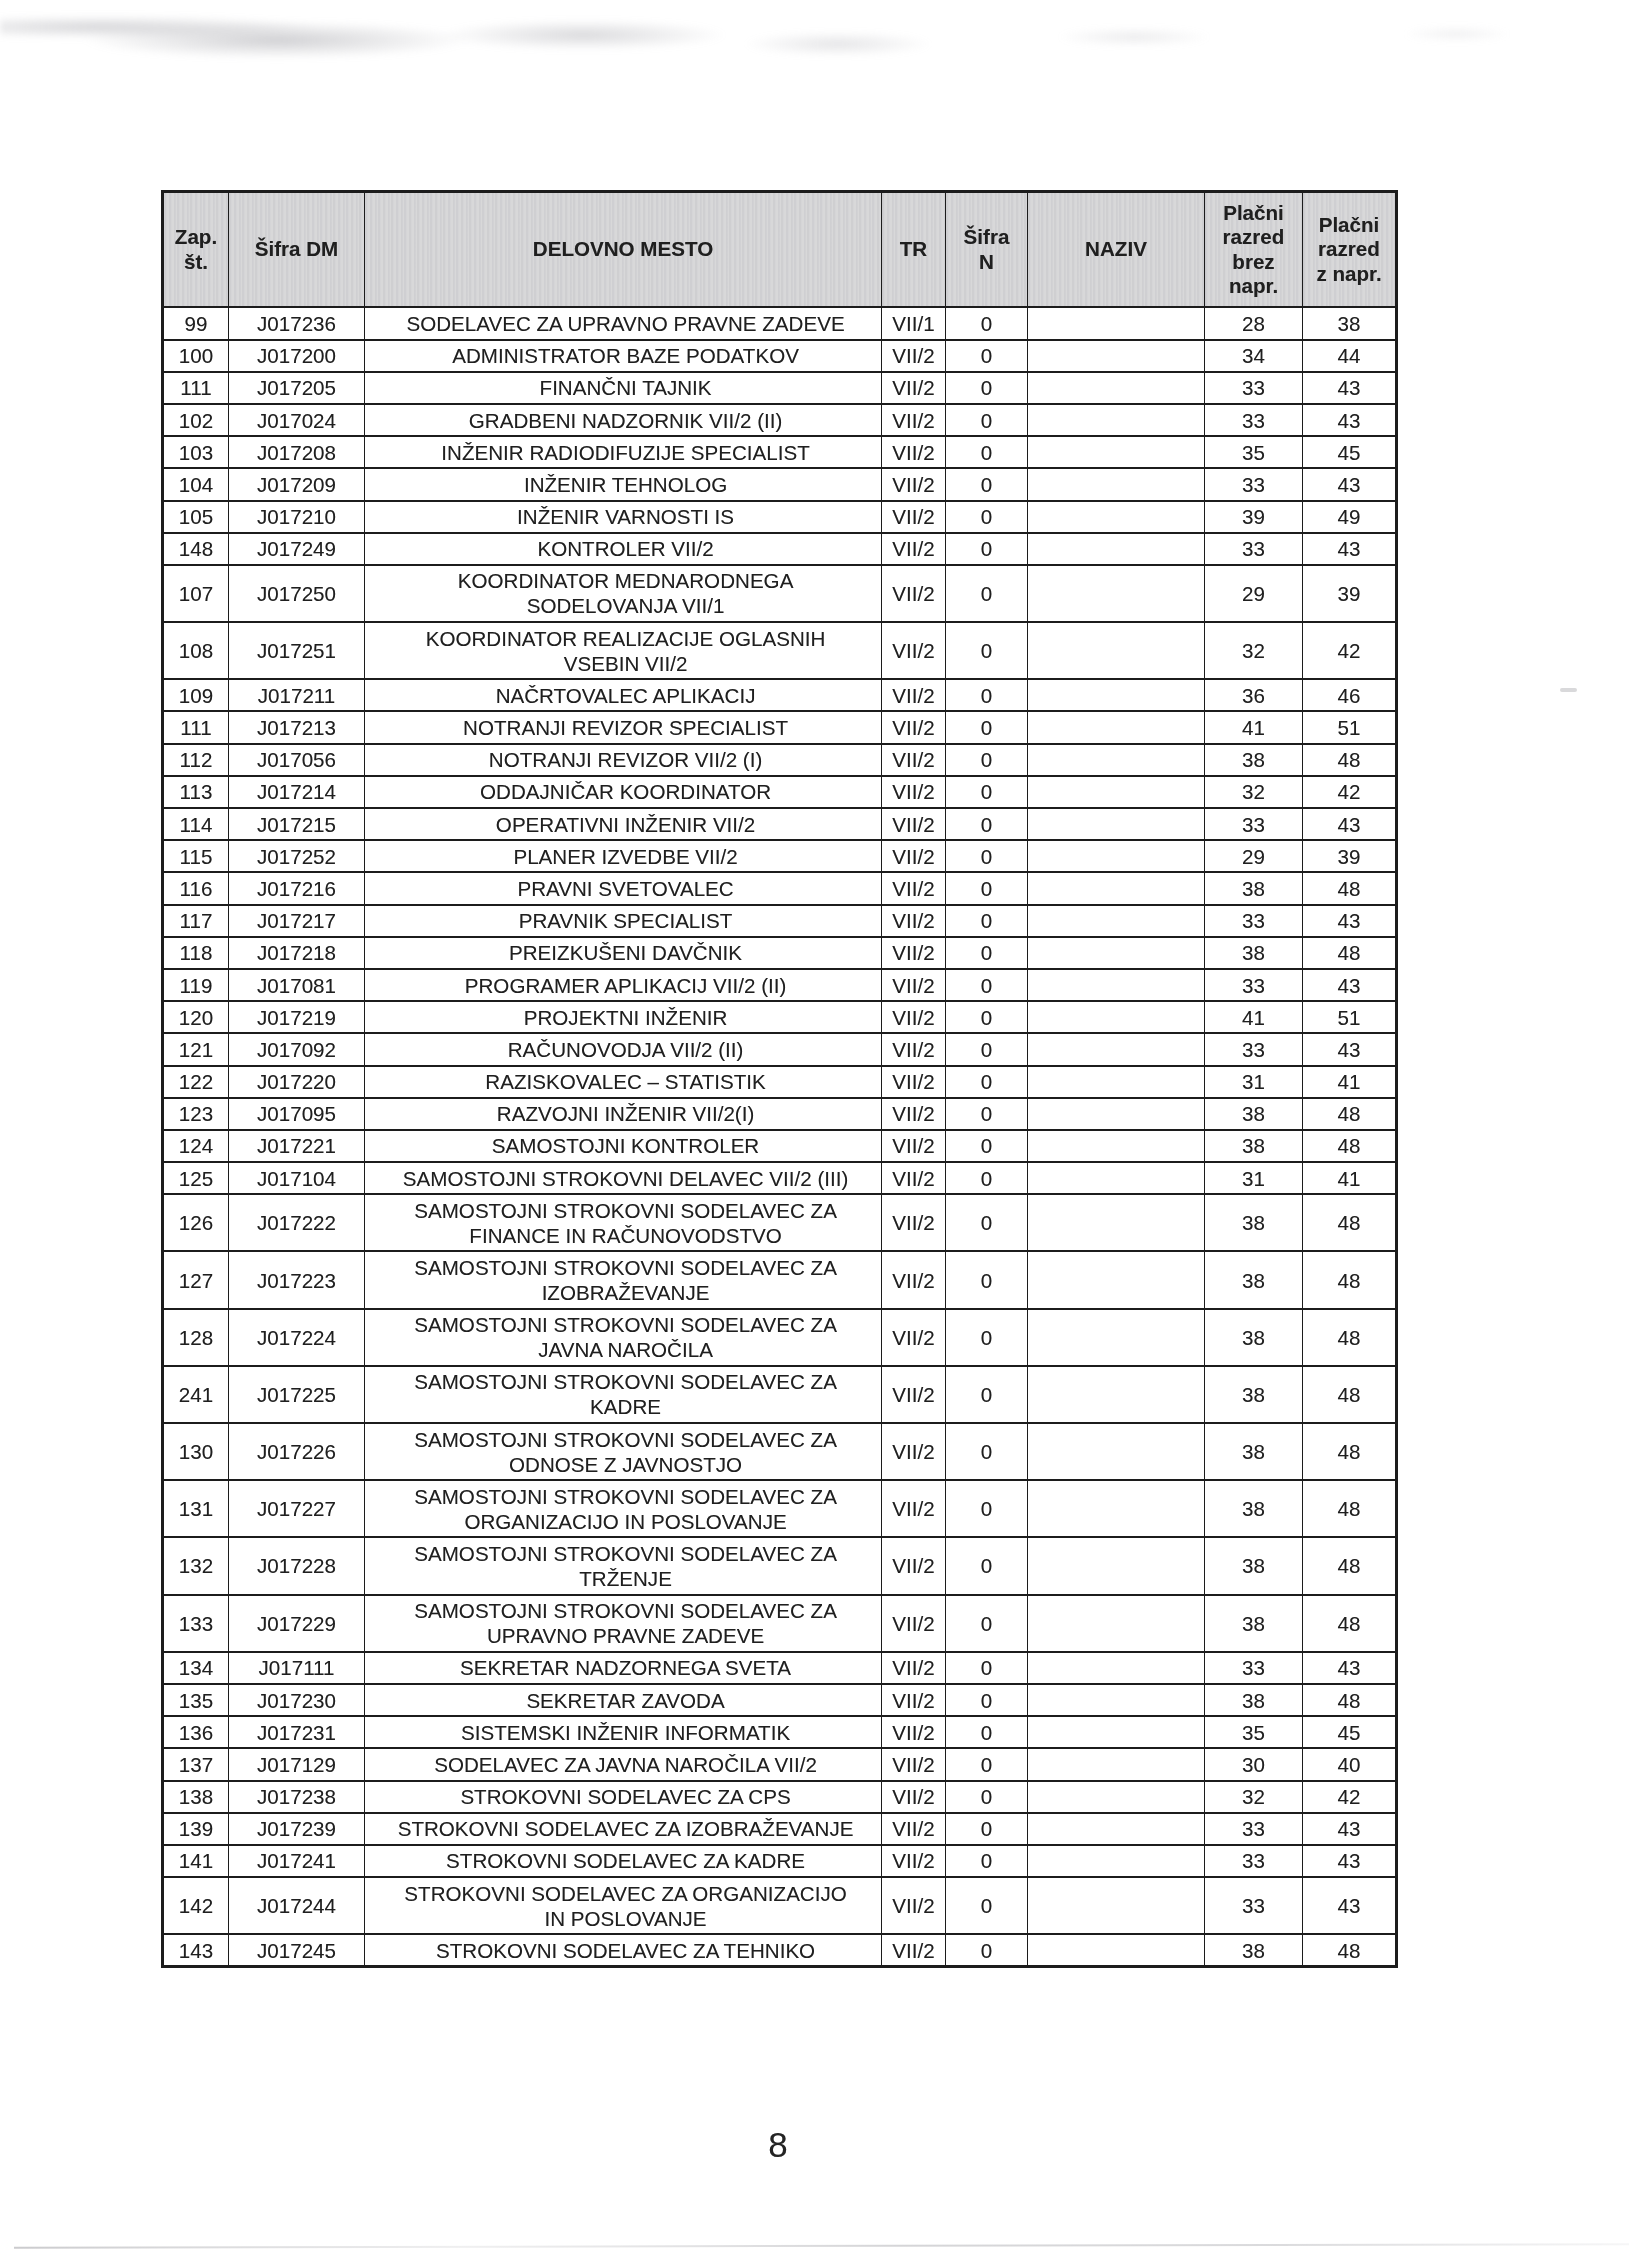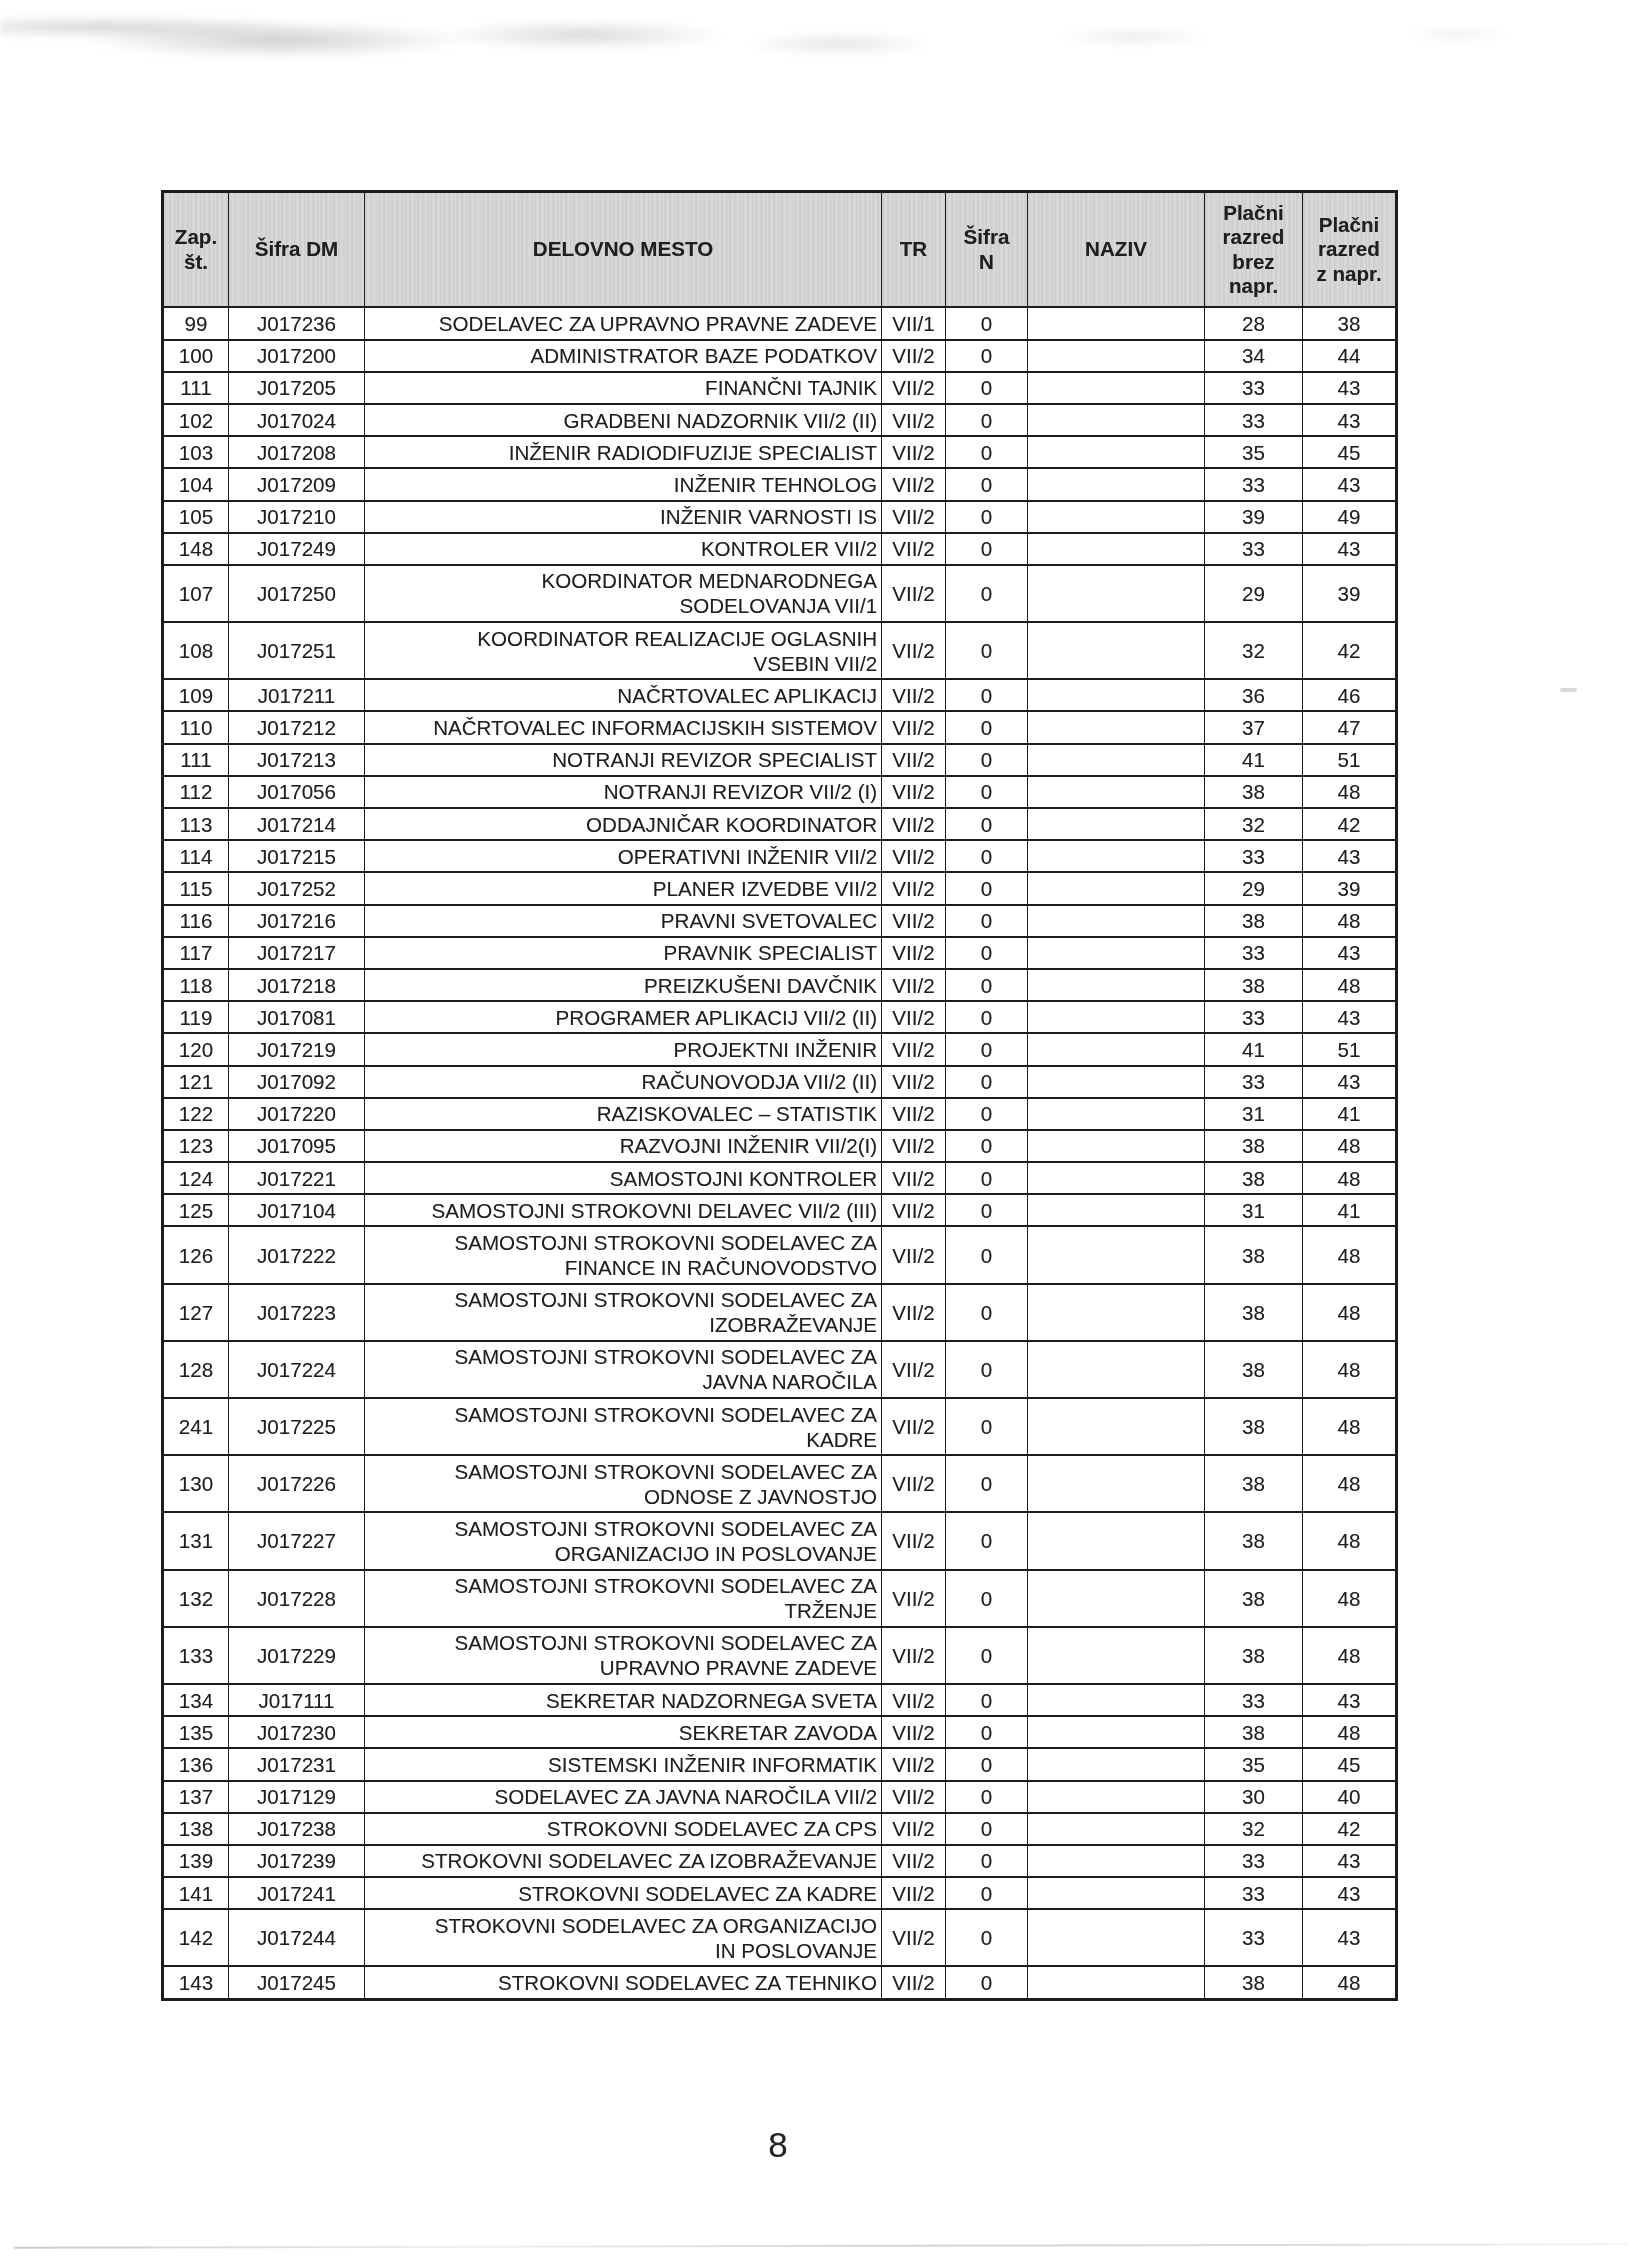--- a/index.html
+++ b/index.html
@@ -58,21 +58,21 @@
     font-size:20.6px;font-weight:bold;line-height:24.5px;
     padding:7.7px 2.6px;text-align:center;vertical-align:middle;
     white-space:pre-line;
   }
   .doc-table td{
     font-size:20.6px;line-height:25px;
     padding:2.6px 5.2px;text-align:center;vertical-align:middle;
     background:#fff;
   }
   .doc-table td.c-dm{
-    text-align:right;padding-left:9px;padding-right:3.9px;
+    text-align:center;padding-left:9px;padding-right:3.9px;
     white-space:pre-line;
     margin-left:16px;
   }
   .page-number{
     position:absolute;left:161px;top:2126px;width:1234px;
     text-align:center;font-size:35px;line-height:37px;color:#242424;
     text-shadow:0 0 0.6px rgba(35,35,35,.35);
   }
 </style>
 </head>
@@ -219,30 +219,20 @@
         <td class="c-zap">109</td>
         <td class="c-sifra">J017211</td>
         <td class="c-dm">NAČRTOVALEC APLIKACIJ</td>
         <td class="c-tr">VII/2</td>
         <td class="c-sn">0</td>
         <td class="c-naziv"></td>
         <td class="c-num">36</td>
         <td class="c-num">46</td>
       </tr>
       <tr>
-        <td class="c-zap">110</td>
-        <td class="c-sifra">J017212</td>
-        <td class="c-dm">NAČRTOVALEC INFORMACIJSKIH SISTEMOV</td>
-        <td class="c-tr">VII/2</td>
-        <td class="c-sn">0</td>
-        <td class="c-naziv"></td>
-        <td class="c-num">37</td>
-        <td class="c-num">47</td>
-      </tr>
-      <tr>
         <td class="c-zap">111</td>
         <td class="c-sifra">J017213</td>
         <td class="c-dm">NOTRANJI REVIZOR SPECIALIST</td>
         <td class="c-tr">VII/2</td>
         <td class="c-sn">0</td>
         <td class="c-naziv"></td>
         <td class="c-num">41</td>
         <td class="c-num">51</td>
       </tr>
       <tr>

